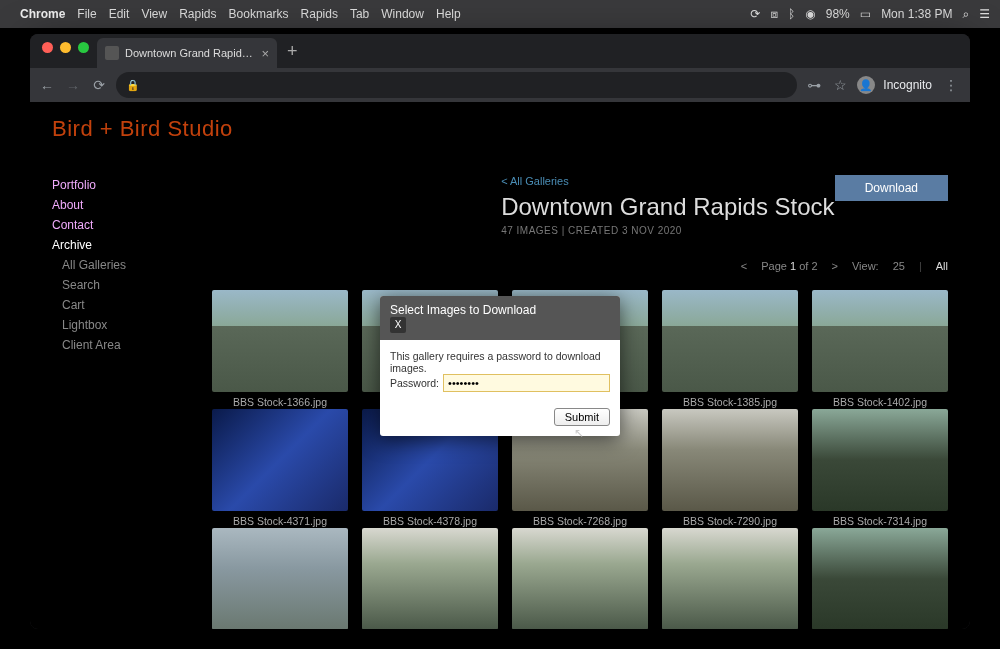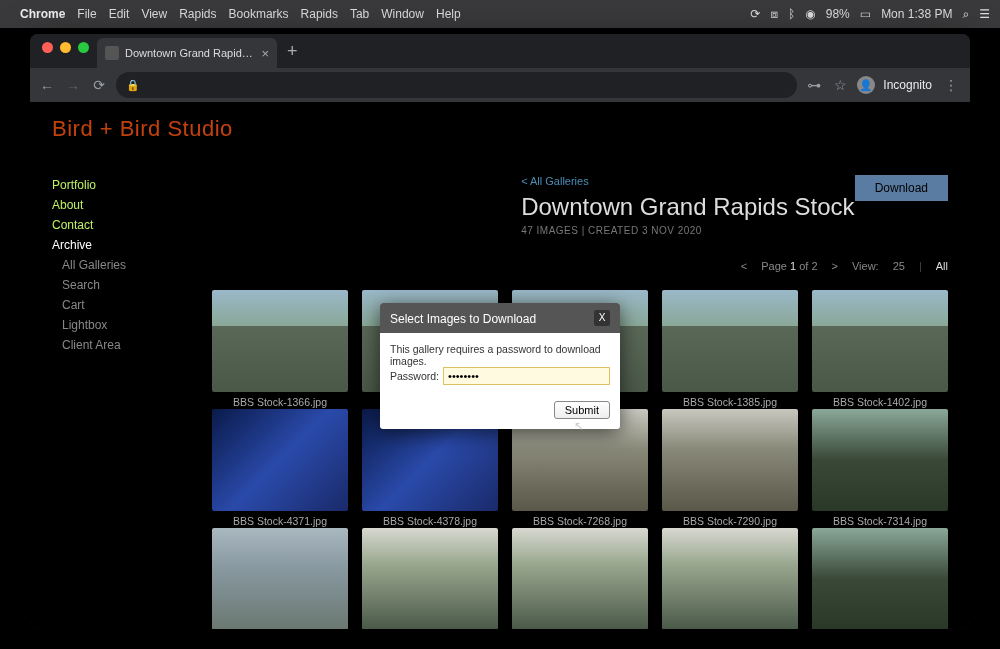--- a/index.html
+++ b/index.html
@@ -36,45 +36,45 @@
 
 
 .page { flex:1; background:#000; color:#ccc; overflow-y:auto; position:relative; }
 .page::-webkit-scrollbar{width:12px;}
 .page::-webkit-scrollbar-thumb{background:#555;border-radius:6px;}
 .page::-webkit-scrollbar-track{background:#1a1a1a;}
 .page-inner{padding:14px 22px;}
 .site-title{font-size:22px; font-weight:300; color:#c2410c; margin-bottom:33px; letter-spacing:0.5px;}
 .layout{display:flex; gap:40px;}
 .sidebar{width:120px; flex-shrink:0;}
-.sidebar a{display:block; color:#bef264; font-size:12px; padding:3px 0; text-decoration:none;}
+.sidebar a{display:block; color:#f0abfc; font-size:12px; padding:3px 0; text-decoration:none;}
 .sidebar a.active{color:#fff;}
 .sidebar .sub a{padding-left:10px; color:#888;}
 .main{flex:1;}
 .breadcrumb{color:#4a8db5; font-size:11px; margin-bottom:6px;}
 .gallery-title{font-size:24px; color:#ddd; font-weight:300; margin-bottom:4px;}
 .gallery-meta{font-size:10px; color:#777; letter-spacing:0.5px;}
 .header-row{display:flex; justify-content:flex-end; align-items:flex-start;}
-.dl-btn{background:#5a7ca3; color:#000000; border:none; padding:6px 20px; font-size:12px; cursor:pointer;}
+.dl-btn{background:#5a7ca3; color:#ffffff; border:none; padding:6px 30px; font-size:12px; cursor:pointer;}
 .toolbar{display:flex; justify-content:flex-end; align-items:center; gap:14px; margin-top:24px; font-size:11px; color:#888;}
 .toolbar .sep{color:#444;}
 .toolbar .active{color:#ddd;}
 .grid{display:grid; grid-template-columns:repeat(5,1fr); gap:1px 14px; margin-top:18px;}
 .thumb{aspect-ratio:4/3; border-radius:2px;}
 .thumb.sky{background:linear-gradient(to bottom,#9ab8c8 0%,#8aa898 35%,#5a6858 35%,#4a5848 100%);}
 .thumb.blue{background:linear-gradient(135deg,#0a1a4a 0%,#2a4aaa 50%,#1a2a6a 100%);}
 .thumb.street{background:linear-gradient(to bottom,#c8c8c0 0%,#888878 40%,#5a5848 100%);}
 .thumb.river{background:linear-gradient(to bottom,#d8d8d0 0%,#9aa890 35%,#4a5848 100%);}
 .thumb.dark{background:linear-gradient(to bottom,#8aa898 0%,#3a4838 50%,#2a3828 100%);}
 .thumb.plaza{background:linear-gradient(to bottom,#aab8c0 0%,#8898a0 40%,#6a7870 100%);}
 .caption{font-size:10.5px; color:#aaa; text-align:center; margin-top:4px;}
 
 
 .modal{position:absolute; left:50%; top:50%; transform:translate(-50%,-50%); width:240px; background:#fff; border-radius:3px; box-shadow:0 4px 20px rgba(0,0,0,0.6); z-index:10;}
-.modal-head{background:#555; color:#fff; padding:7px 10px; font-size:12px; display:flex; justify-content:space-between; align-items:flex-end; border-radius:3px 3px 0 0;}
+.modal-head{background:#555; color:#fff; padding:7px 10px; font-size:12px; display:flex; justify-content:space-between; align-items:flex-start; border-radius:3px 3px 0 0;flex-direction:column;}
 .modal-close{background:#333; color:#fff; width:16px; height:16px; display:flex; align-items:center; justify-content:center; font-size:10px; cursor:pointer; border-radius:2px;}
 .modal-body{padding:10px; font-size:10.5px; color:#333;}
 .modal-body p{}
 .pw-row{display:flex; align-items:center; gap:4px;}
 .pw-row input{flex:1; border:1px solid #e0c060; background:#fffae0; padding:2px 4px; font-size:11px; height:18px;}
 .modal-foot{display:flex; justify-content:flex-end; padding:6px 10px 10px;}
 .modal-foot button{font-size:11px; padding:2px 10px; border:1px solid #888; background:linear-gradient(#fff,#eee); border-radius:3px; cursor:pointer;}
 .cursor-icon{position:absolute; bottom:-4px; right:36px; font-size:12px; pointer-events:none;}
 </style>
 </head>

